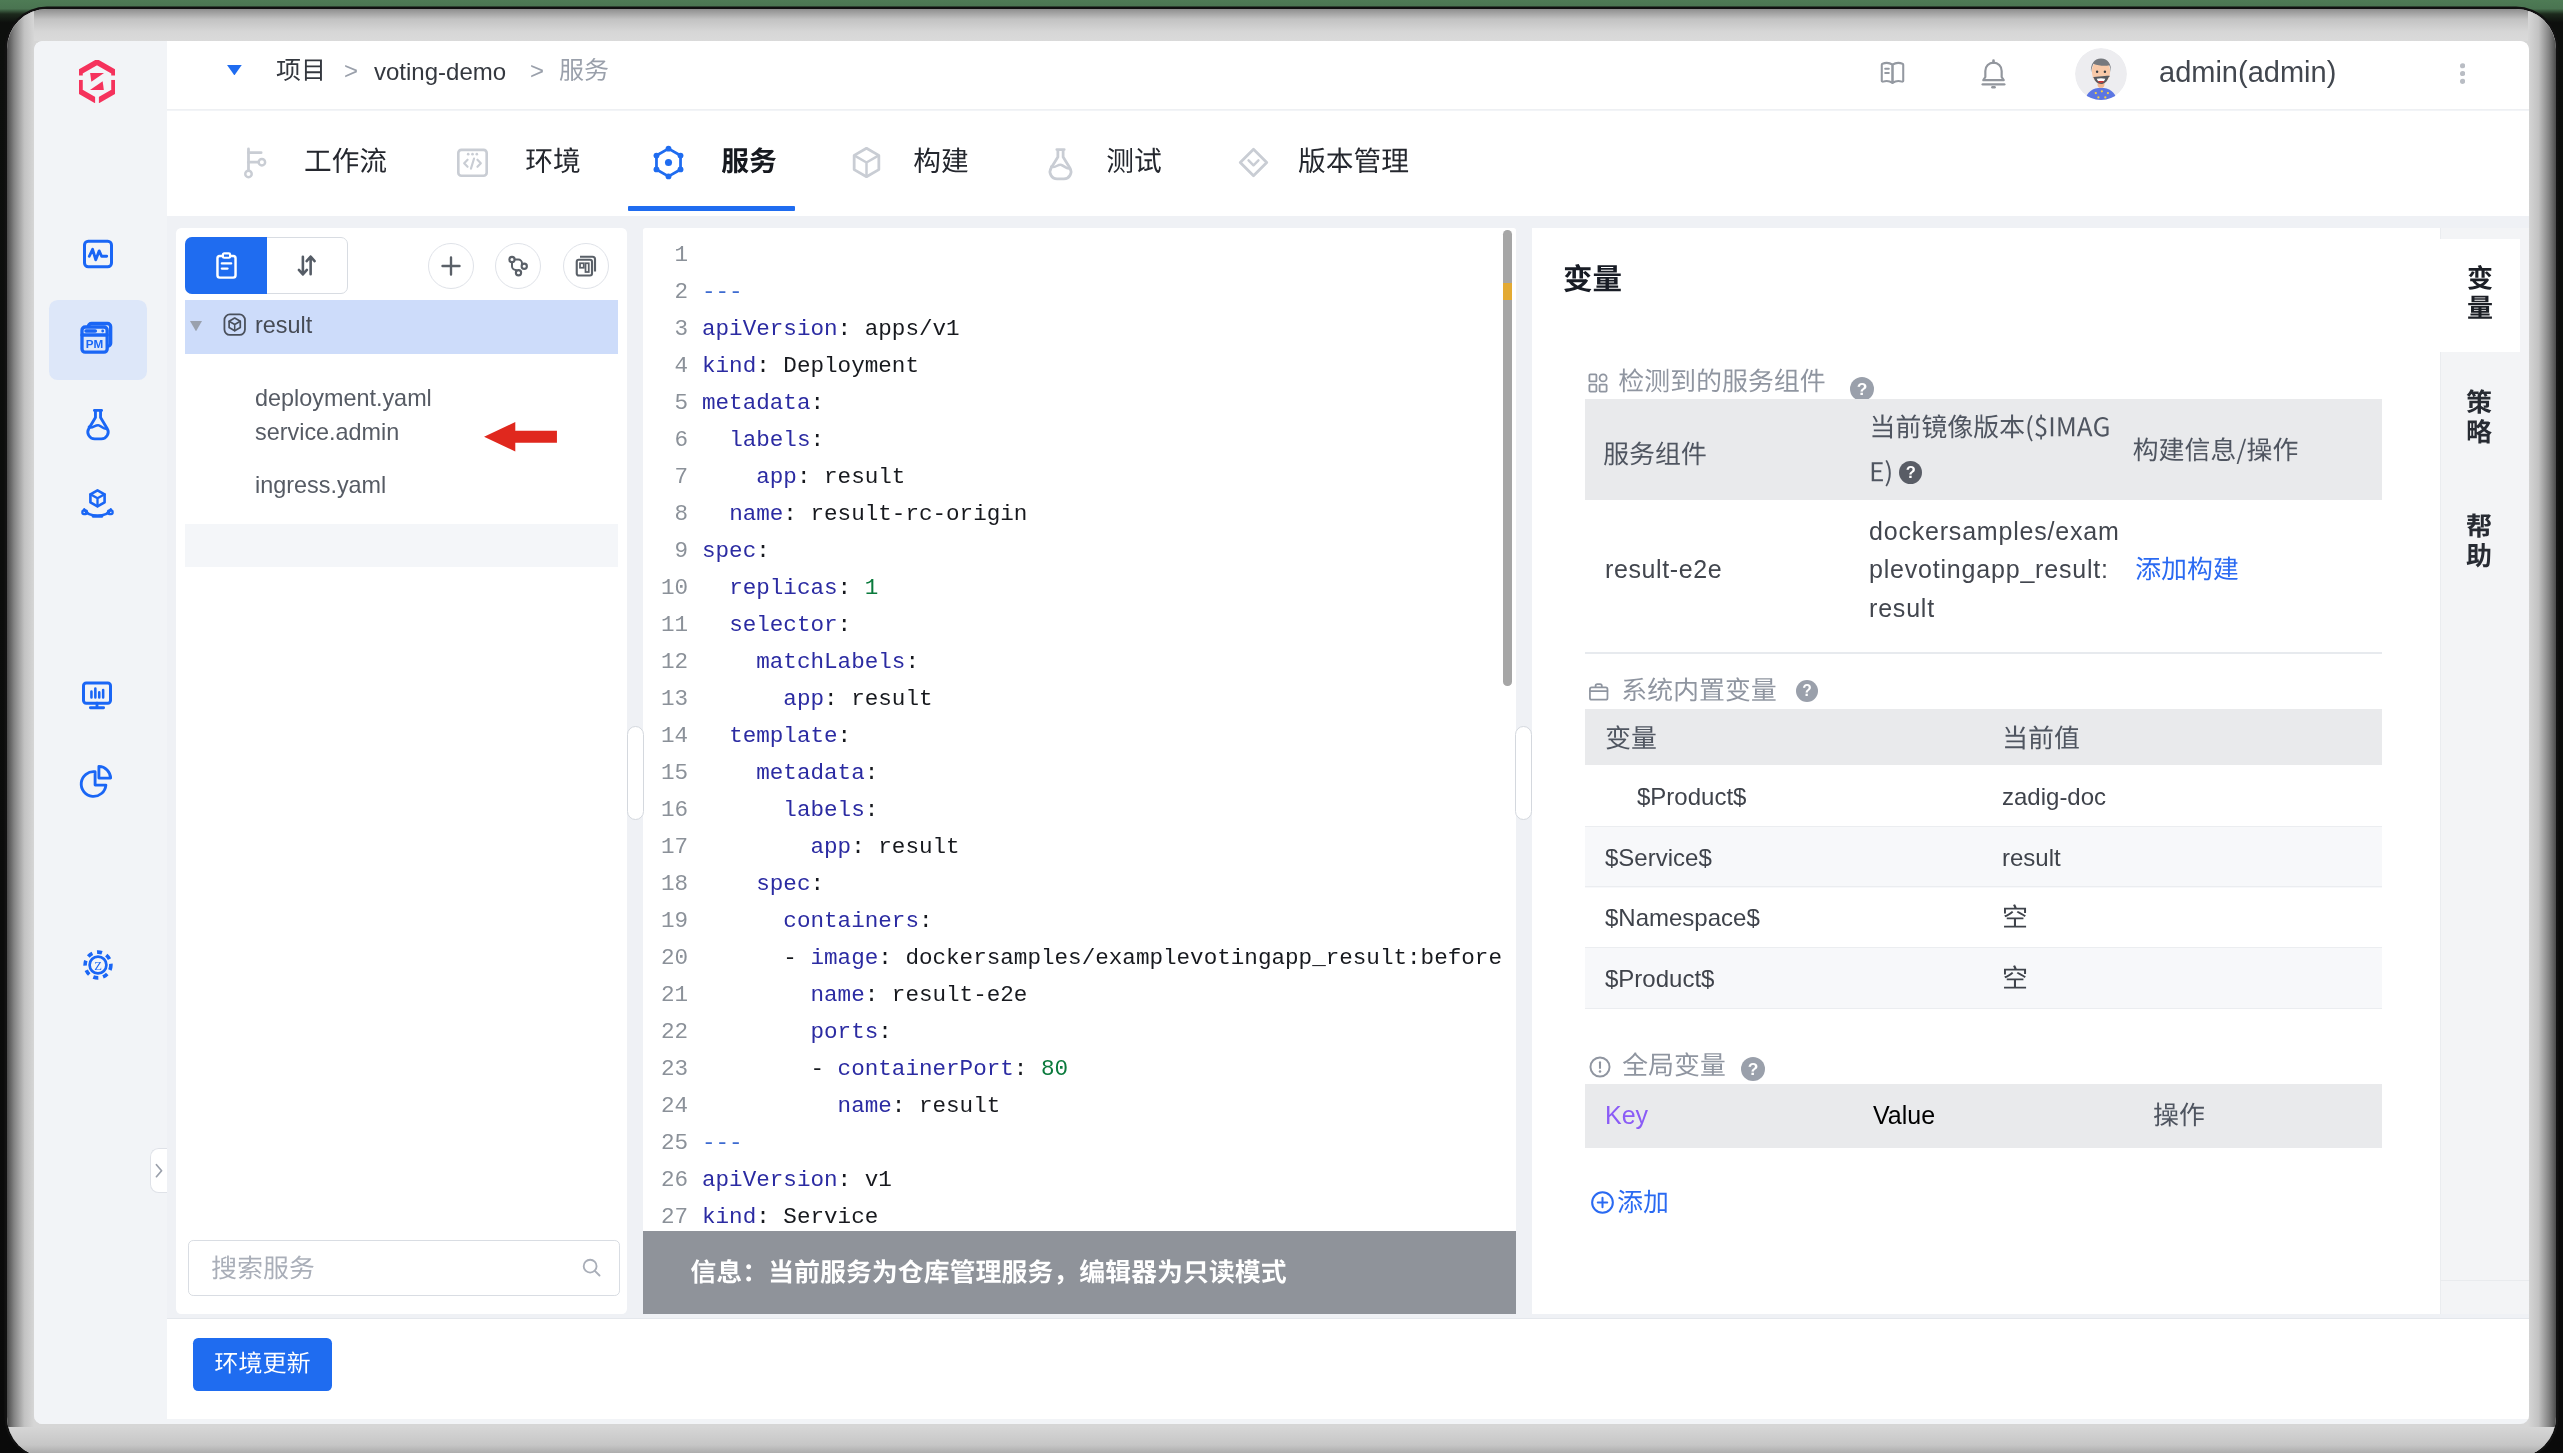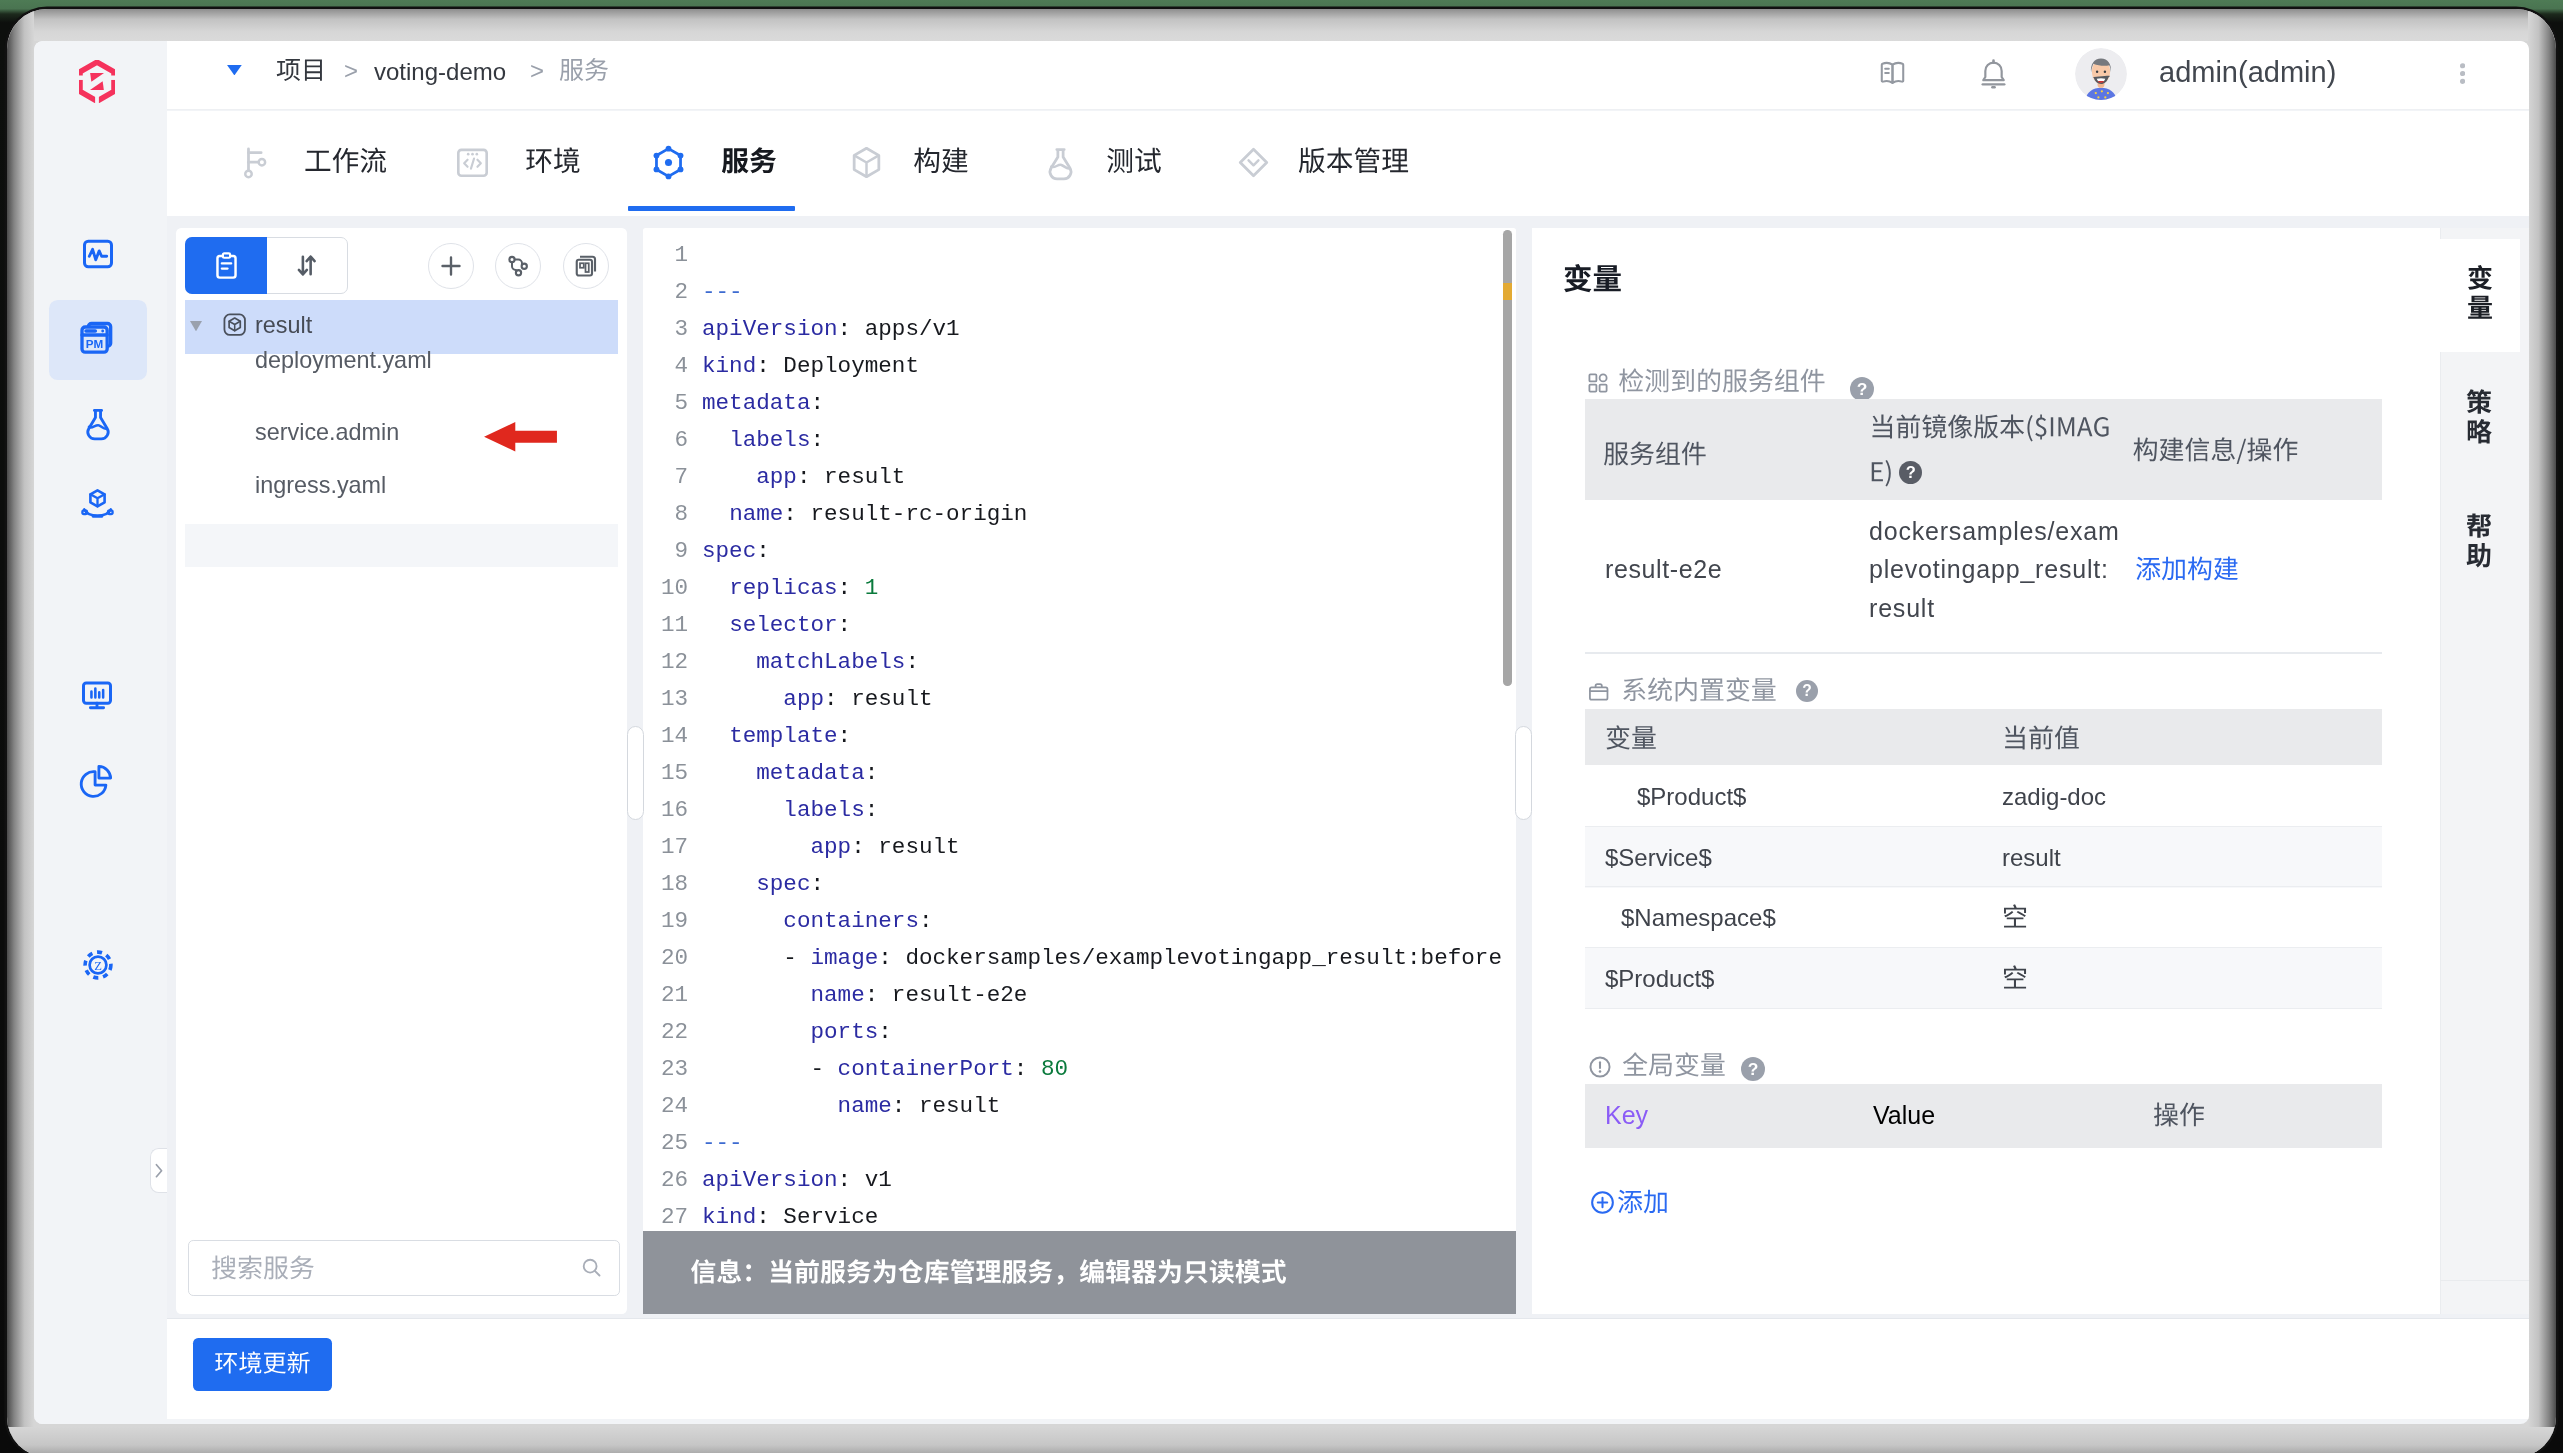--- a/index.html
+++ b/index.html
@@ -248,21 +248,21 @@
 <div class="ab" style="left:185px;top:300px;width:433px;height:54px;background:#cddcfa"></div>
 <svg class="ab " style="left:190px;top:321px" width="12" height="10.4" viewBox="0 0 14 12" fill="none">
         <path d="M0 0h14l-7 12z" fill="#9aa1ad"></path>
       </svg>
 <svg class="ab " style="left:223px;top:313px" width="23.4" height="23.4" viewBox="0 0 26 26" fill="none">
         <rect x="1.6" y="1.6" width="22.8" height="22.8" rx="6" stroke="#4a505b" stroke-width="2"></rect>
         <path d="M13 5.6l6.2 3.6v7L13 19.8l-6.2-3.6v-7z" stroke="#4a505b" stroke-width="1.9" stroke-linecap="round" stroke-linejoin="round"></path>
         <path d="M6.8 9.2 13 12.8l6.2-3.6M13 12.8v7" stroke="#4a505b" stroke-width="1.7" stroke-linecap="round" stroke-linejoin="round"></path>
       </svg>
 <div class="ab" style="left:255px;top:326px;transform:translateY(-50%);font:400 23.4px/1.1 'Liberation Sans',sans-serif;color:#464b55;">result</div>
-<div class="ab" style="left:255px;top:361px;transform:translateY(-50%);font:400 23.4px/1.1 'Liberation Sans',sans-serif;color:#565b64;">deployment.yaml</div>
+<div class="ab" style="left:255px;top:399px;transform:translateY(-50%);font:400 23.4px/1.1 'Liberation Sans',sans-serif;color:#565b64;">deployment.yaml</div>
 <div class="ab" style="left:255px;top:433px;transform:translateY(-50%);font:400 23.4px/1.1 'Liberation Sans',sans-serif;color:#565b64;">service.admin</div>
 <div class="ab" style="left:255px;top:486px;transform:translateY(-50%);font:400 23.4px/1.1 'Liberation Sans',sans-serif;color:#565b64;">ingress.yaml</div>
 <svg class="ab " style="left:484px;top:422px" width="73" height="29.5" viewBox="0 0 84 34" fill="none">
         <path d="M0 17 36 0v10h48v14H36v10z" fill="#e0281e"></path>
       </svg>
 <div class="ab" style="left:185px;top:524px;width:433px;height:43px;background:#f4f6f9"></div>
 <div class="ab" style="left:188px;top:1240px;width:432px;height:56px;border:0.9px solid #d9dde3;border-radius:5.2px;background:#fff"></div>
 <div class="ab" style="left:211px;top:1269px;transform:translateY(-50%);">
         <svg class="ct " style="width:104px;height:28px;color:#a9aeb8;" viewBox="0 0 120.0 32.4" fill="currentColor">
           <path transform="translate(0.0,25.8) scale(0.03,-0.03)" d="M166 840V638H46V568H166V354L39 309L59 238L166 279V13C166 0 161 -3 150 -3C138 -4 103 -4 64 -3C74 -24 83 -56 85 -75C144 -76 181 -73 205 -61C229 -48 237 -27 237 13V306L349 350L336 418L237 380V568H339V638H237V840ZM379 290V226H424L416 223C458 156 515 99 584 53C499 16 402 -7 304 -20C317 -36 331 -64 338 -82C449 -64 557 -34 651 12C730 -29 820 -59 917 -78C927 -59 946 -31 962 -16C875 -2 793 21 721 52C803 106 870 178 911 271L866 293L853 290H683V387H915V758H723V696H847V602H727V545H847V449H683V841H614V449H457V544H566V602H457V694C509 710 563 730 607 754L553 804C516 779 450 751 392 732V387H614V290ZM809 226C771 169 717 123 652 87C586 125 531 171 491 226Z"></path>
@@ -425,21 +425,21 @@
         </svg>
       </div>
 <div class="ab" style="left:1585px;top:826px;width:797px;height:1.3px;background:#ebedf0"></div>
 <div class="ab" style="left:1605px;top:797px;transform:translateY(-50%);font:400 24px/1.1 'Liberation Sans',sans-serif;color:#3f434b;margin-left:32px;">$Product$</div>
 <div class="ab" style="left:2002px;top:797px;transform:translateY(-50%);font:400 24px/1.1 'Liberation Sans',sans-serif;color:#3f434b;">zadig-doc</div>
 <div class="ab" style="left:1585px;top:827px;width:797px;height:61px;background:#f7f8fa"></div>
 <div class="ab" style="left:1585px;top:886px;width:797px;height:1.3px;background:#ebedf0"></div>
 <div class="ab" style="left:1605px;top:858px;transform:translateY(-50%);font:400 24px/1.1 'Liberation Sans',sans-serif;color:#3f434b;">$Service$</div>
 <div class="ab" style="left:2002px;top:858px;transform:translateY(-50%);font:400 24px/1.1 'Liberation Sans',sans-serif;color:#3f434b;">result</div>
 <div class="ab" style="left:1585px;top:947px;width:797px;height:1.3px;background:#ebedf0"></div>
-<div class="ab" style="left:1605px;top:918px;transform:translateY(-50%);font:400 24px/1.1 'Liberation Sans',sans-serif;color:#3f434b;margin-left:16px;">$Namespace$</div>
+<div class="ab" style="left:1605px;top:918px;transform:translateY(-50%);font:400 24px/1.1 'Liberation Sans',sans-serif;color:#3f434b;">$Namespace$</div>
 <div class="ab" style="left:2002px;top:918px;transform:translateY(-50%);">
         <svg class="ct " style="width:26px;height:28px;color:#3f434b;" viewBox="0 0 30.0 32.4" fill="currentColor">
           <path transform="translate(0.0,25.8) scale(0.03,-0.03)" d="M564 537C666 484 802 405 869 357L919 415C848 462 710 537 611 587ZM384 590C307 523 203 455 85 413L129 348C246 398 356 474 436 544ZM77 22V-46H927V22H538V275H825V343H182V275H459V22ZM424 824C440 792 459 752 473 718H76V492H150V649H849V517H926V718H565C550 755 524 807 502 846Z"></path>
         </svg>
       </div>
 <div class="ab" style="left:1585px;top:948px;width:797px;height:61px;background:#f7f8fa"></div>
 <div class="ab" style="left:1585px;top:1008px;width:797px;height:1.3px;background:#ebedf0"></div>
 <div class="ab" style="left:1605px;top:979px;transform:translateY(-50%);font:400 24px/1.1 'Liberation Sans',sans-serif;color:#3f434b;">$Product$</div>
 <div class="ab" style="left:2002px;top:979px;transform:translateY(-50%);">
         <svg class="ct " style="width:26px;height:28px;color:#3f434b;" viewBox="0 0 30.0 32.4" fill="currentColor">

